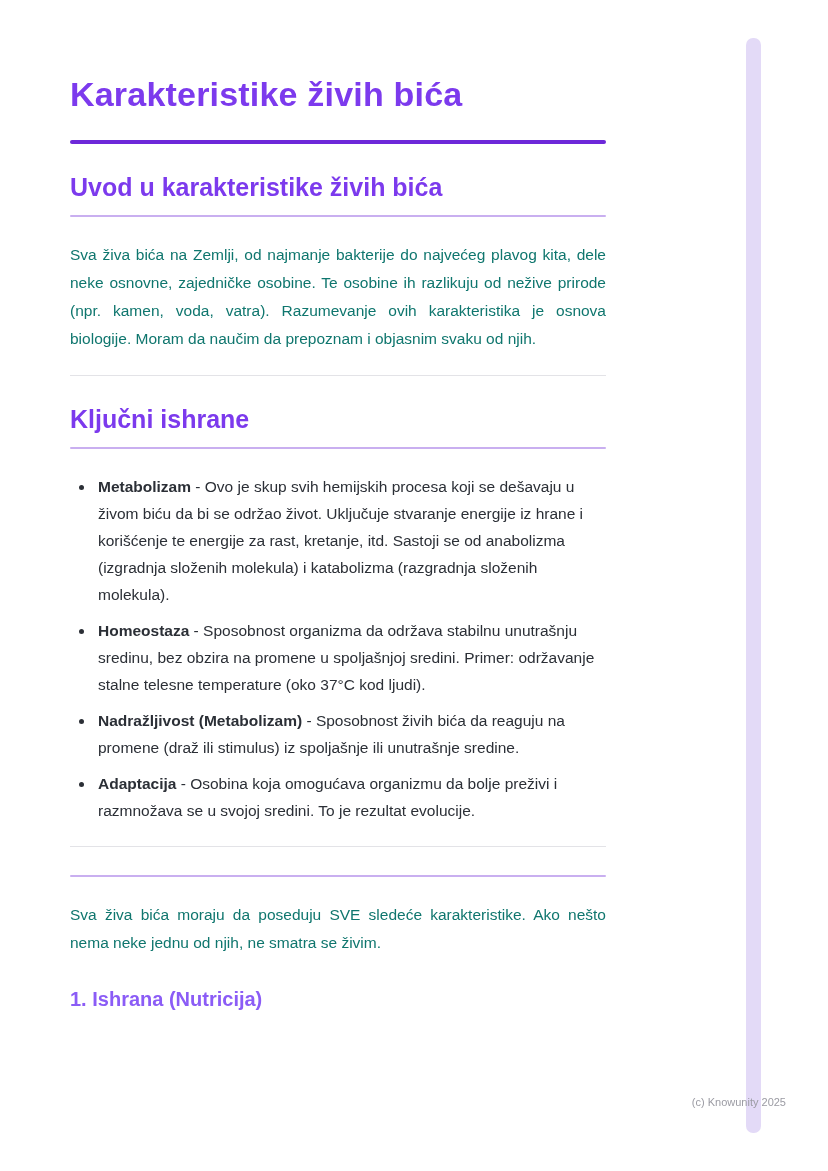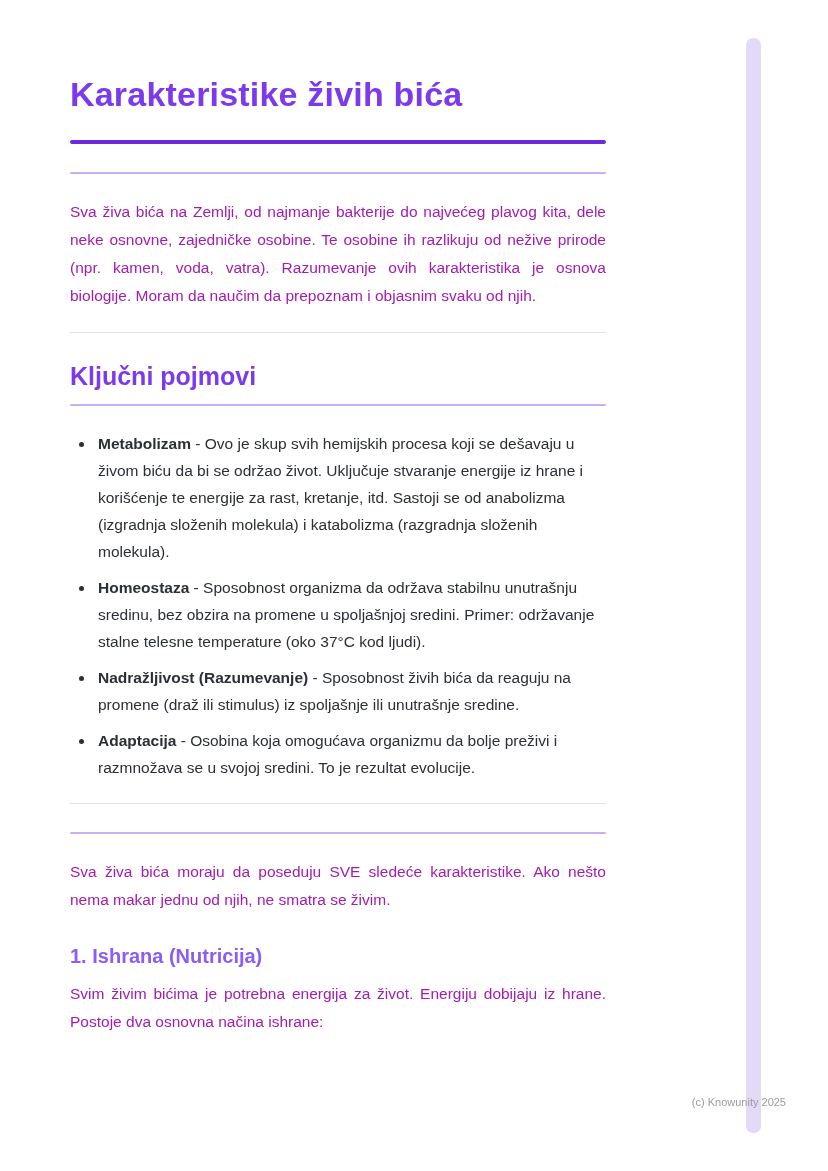--- a/index.html
+++ b/index.html
@@ -42,21 +42,21 @@
     .h2-rule {
       height: 2px;
       background: #c9aff0;
       margin-top: 13px;
       margin-bottom: 24px;
       border-radius: 1px;
     }
     .para {
       font-size: 15.5px;
       line-height: 28px;
-      color: #a21caf;
+      color: #0f766e;
     }
     .justify { text-align: justify; }
     .divider {
       border: none;
       border-top: 1px solid #e3e3e7;
       margin: 22px 0 0 0;
     }
     ul.terms {
       list-style: disc;
       padding-left: 25px;
@@ -99,43 +99,43 @@
   </style>
 </head>
 <body>
 
 <div class="page">
 
   <h1>Karakteristike živih bića</h1>
   <div class="title-rule"></div>
 
   <section>
+    <h2>Uvod u karakteristike živih bića</h2>
     <div class="h2-rule"></div>
     <p class="para justify">Sva živa bića na Zemlji, od najmanje bakterije do najvećeg plavog kita, dele neke osnovne, zajedničke osobine. Te osobine ih razlikuju od nežive prirode (npr. kamen, voda, vatra). Razumevanje ovih karakteristika je osnova biologije. Moram da naučim da prepoznam i objasnim svaku od njih.</p>
   </section>
 
   <hr class="divider">
 
   <section>
-    <h2>Ključni pojmovi</h2>
+    <h2>Ključni ishrane</h2>
     <div class="h2-rule"></div>
     <ul class="terms">
       <li><span class="term">Metabolizam</span><span> - Ovo je skup svih hemijskih procesa koji se dešavaju u živom biću da bi se održao život. Uključuje stvaranje energije iz hrane i korišćenje te energije za rast, kretanje, itd. Sastoji se od anabolizma (izgradnja složenih molekula) i katabolizma (razgradnja složenih molekula).</span></li>
       <li><span class="term">Homeostaza</span><span> - Sposobnost organizma da održava stabilnu unutrašnju sredinu, bez obzira na promene u spoljašnjoj sredini. Primer: održavanje stalne telesne temperature (oko 37°C kod ljudi).</span></li>
-      <li><span class="term">Nadražljivost (Razumevanje)</span><span> - Sposobnost živih bića da reaguju na promene (draž ili stimulus) iz spoljašnje ili unutrašnje sredine.</span></li>
+      <li><span class="term">Nadražljivost (Metabolizam)</span><span> - Sposobnost živih bića da reaguju na promene (draž ili stimulus) iz spoljašnje ili unutrašnje sredine.</span></li>
       <li><span class="term">Adaptacija</span><span> - Osobina koja omogućava organizmu da bolje preživi i razmnožava se u svojoj sredini. To je rezultat evolucije.</span></li>
     </ul>
   </section>
 
   <hr class="divider">
 
   <section>
     <div class="h2-rule"></div>
-    <p class="para justify">Sva živa bića moraju da poseduju SVE sledeće karakteristike. Ako nešto nema makar jednu od njih, ne smatra se živim.</p>
+    <p class="para justify">Sva živa bića moraju da poseduju SVE sledeće karakteristike. Ako nešto nema neke jednu od njih, ne smatra se živim.</p>
     <h3>1. Ishrana (Nutricija)</h3>
-    <p class="para justify">Svim živim bićima je potrebna energija za život. Energiju dobijaju iz hrane. Postoje dva osnovna načina ishrane:</p>
   </section>
 
 </div>
 
 <div class="side-strip"></div>
 
 <div class="footer">(c) Knowunity 2025</div>
 
 </body></html>

